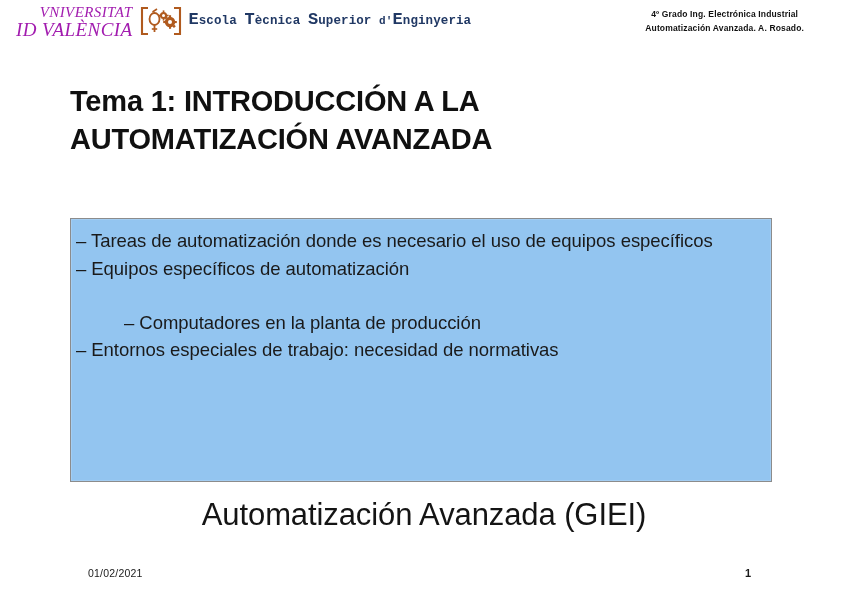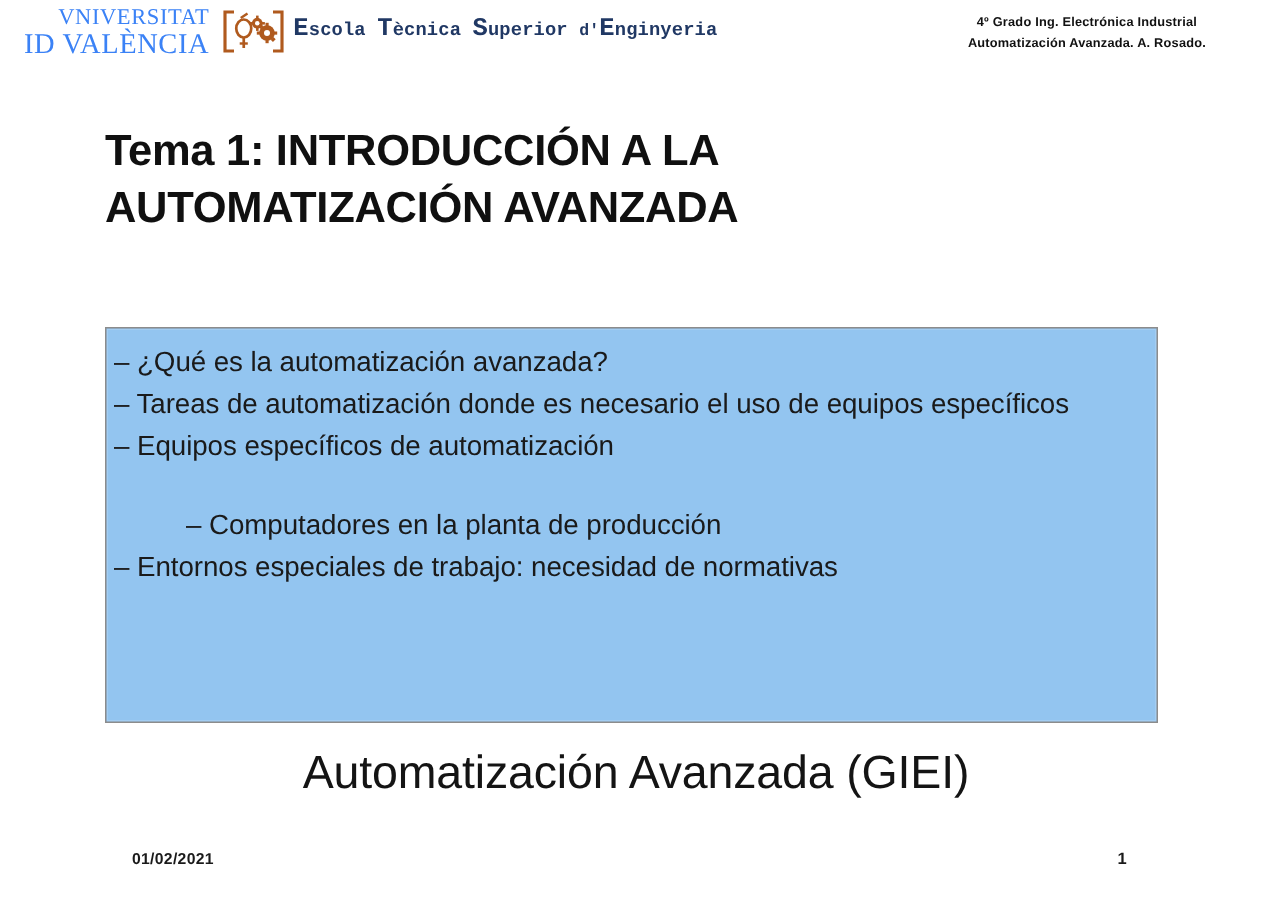--- a/index.html
+++ b/index.html
@@ -33,24 +33,25 @@
   .uv-logo-block {
     position: absolute;
     left: 16px;
     top: 5px;
     display: flex;
     align-items: flex-start;
   }
 
   .uv-wordmark {
     font-family: "Liberation Serif", serif;
-    color: #3b82f6;
+    color: #a21caf;
     line-height: 1.02;
     text-align: right;
     letter-spacing: 0.4px;
+    font-style: italic;
   }
   .uv-line1 {
     font-size: 15px;
     font-weight: 400;
     display: block;
     white-space: nowrap;
   }
   .uv-line2 {
     font-size: 19px;
     font-weight: 400;
@@ -154,21 +155,21 @@
     color: #141414;
     letter-spacing: -0.1px;
   }
 
   
   .footer-date {
     position: absolute;
     left: 88px;
     top: 567px;
     font-size: 10.5px;
-    font-weight: 700;
+    font-weight: 400;
     color: #1a1a1a;
     letter-spacing: 0.2px;
   }
   .footer-page {
     position: absolute;
     left: 745px;
     top: 567px;
     font-size: 11px;
     font-weight: 700;
     color: #1a1a1a;
@@ -238,21 +239,20 @@
 
   </div>
 
   <div class="slide-title">
     <div>Tema 1: INTRODUCCIÓN A LA</div>
     <div>AUTOMATIZACIÓN AVANZADA</div>
   </div>
 
   <div class="content-box">
     <div class="bullet-list">
-      <div class="bullet wrap">– ¿Qué es la automatización avanzada?</div>
       <div class="bullet wrap">– Tareas de automatización donde es necesario el uso de equipos específicos</div>
       <div class="bullet wrap">– Equipos específicos de automatización</div>
       <div class="bullet level-2">– Computadores en la planta de producción</div>
       <div class="bullet">– Entornos especiales de trabajo: necesidad de normativas</div>
     </div>
   </div>
 
   <div class="caption">Automatización Avanzada (GIEI)</div>
 
   <div class="footer-date">01/02/2021</div>

